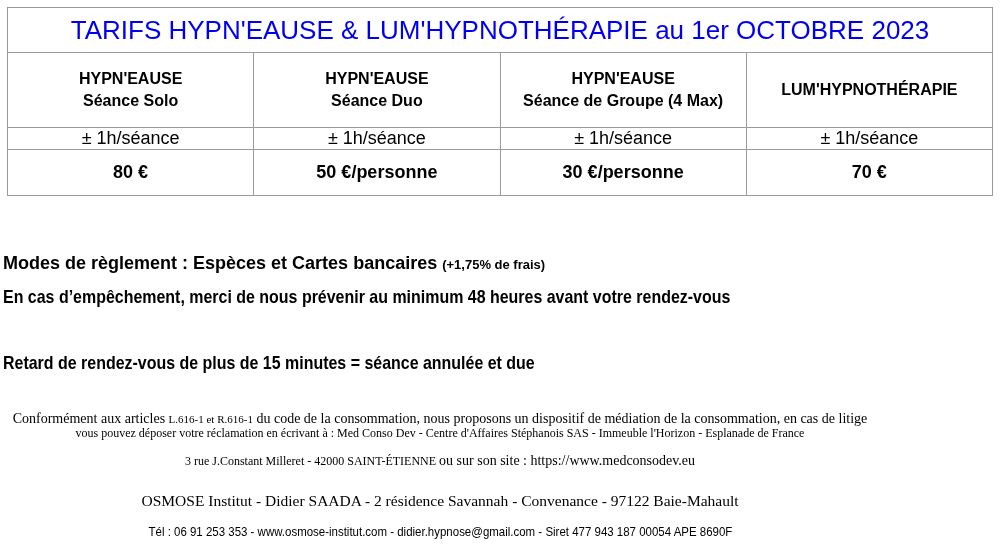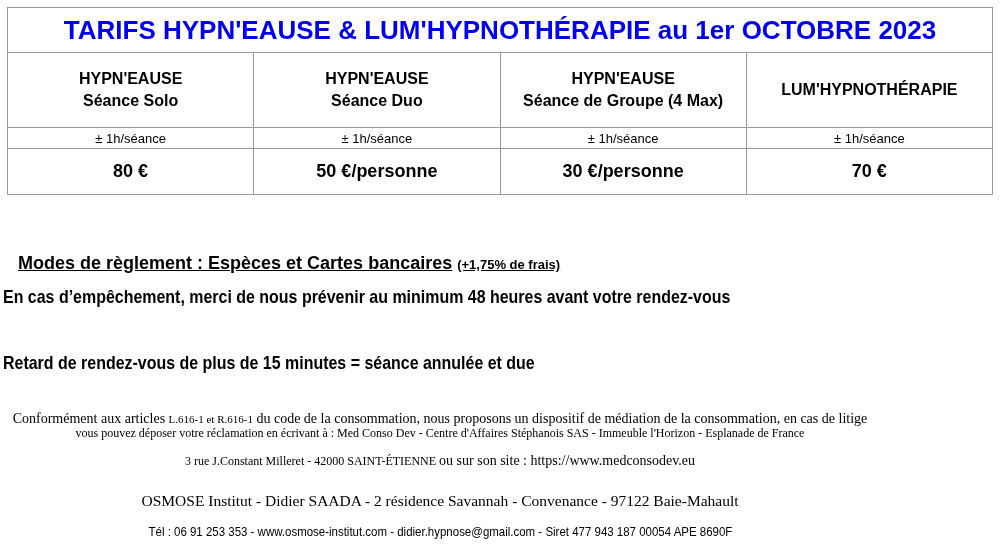--- a/index.html
+++ b/index.html
@@ -13,33 +13,33 @@
   
   table.pricing{
     position:absolute;left:7px;top:7px;width:986px;
     border-collapse:collapse;table-layout:fixed;
   }
   table.pricing td{
     border:1px solid #9b9b9b;text-align:center;vertical-align:middle;
     padding:0 4px;
   }
   td.title-cell{
-    height:44px;color:#0000ee;font-weight:bold;font-size:26px;
+    height:44px;color:#0000ee;font-weight:normal;font-size:26px;
     letter-spacing:0px;
     margin-top:44px;
   }
   tr.header-row td{
     height:74px;font-weight:bold;font-size:16px;line-height:1.35;
     white-space:pre-line;
   }
-  tr.duration-row td{height:20px;font-size:13px;}
+  tr.duration-row td{height:20px;font-size:18px;}
   tr.price-row td{height:45px;font-weight:bold;font-size:18px;margin-top:8px;}
 
   
-  .note{position:absolute;left:18px;white-space:nowrap;text-decoration:underline;}
+  .note{position:absolute;left:3px;white-space:nowrap;}
   .note-payment{top:253px;font-weight:bold;font-size:18px;}
   .note-payment .fee{font-size:13px;margin-left:5px;}
   .cond-line{position:absolute;left:3px;white-space:nowrap;}
   .cond-line .cond{
     display:inline-block;transform:scaleX(0.84);transform-origin:0 50%;
     font-weight:bold;font-size:19px;white-space:nowrap;
   }
 
   
   .serif-line{

